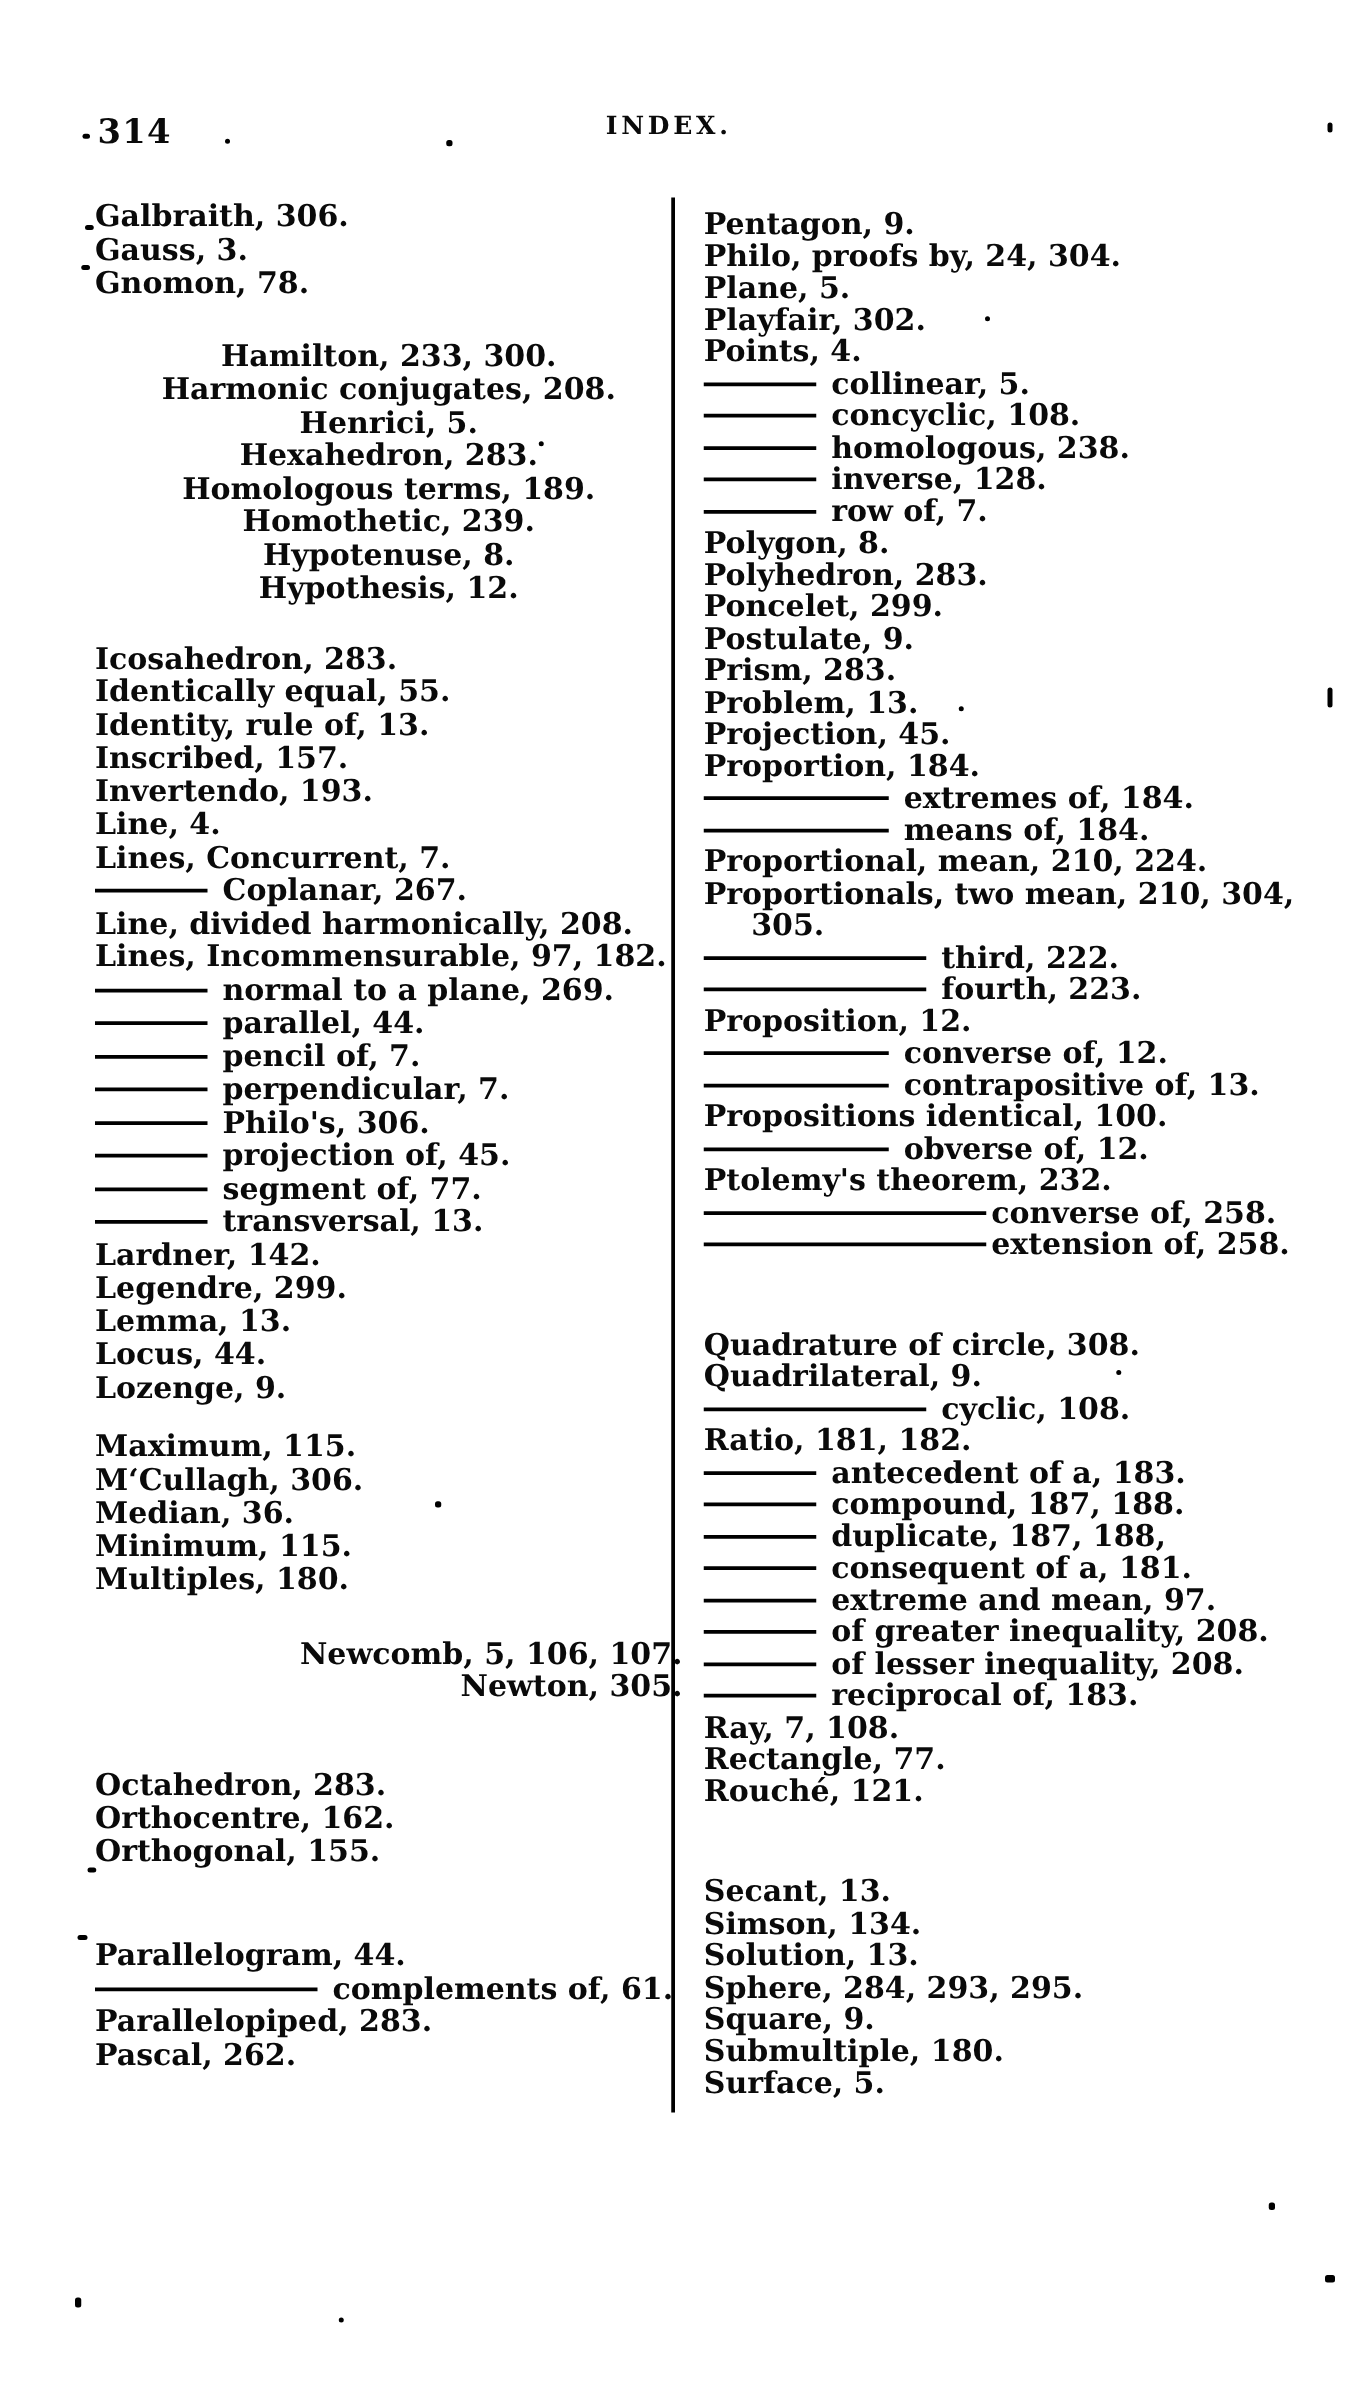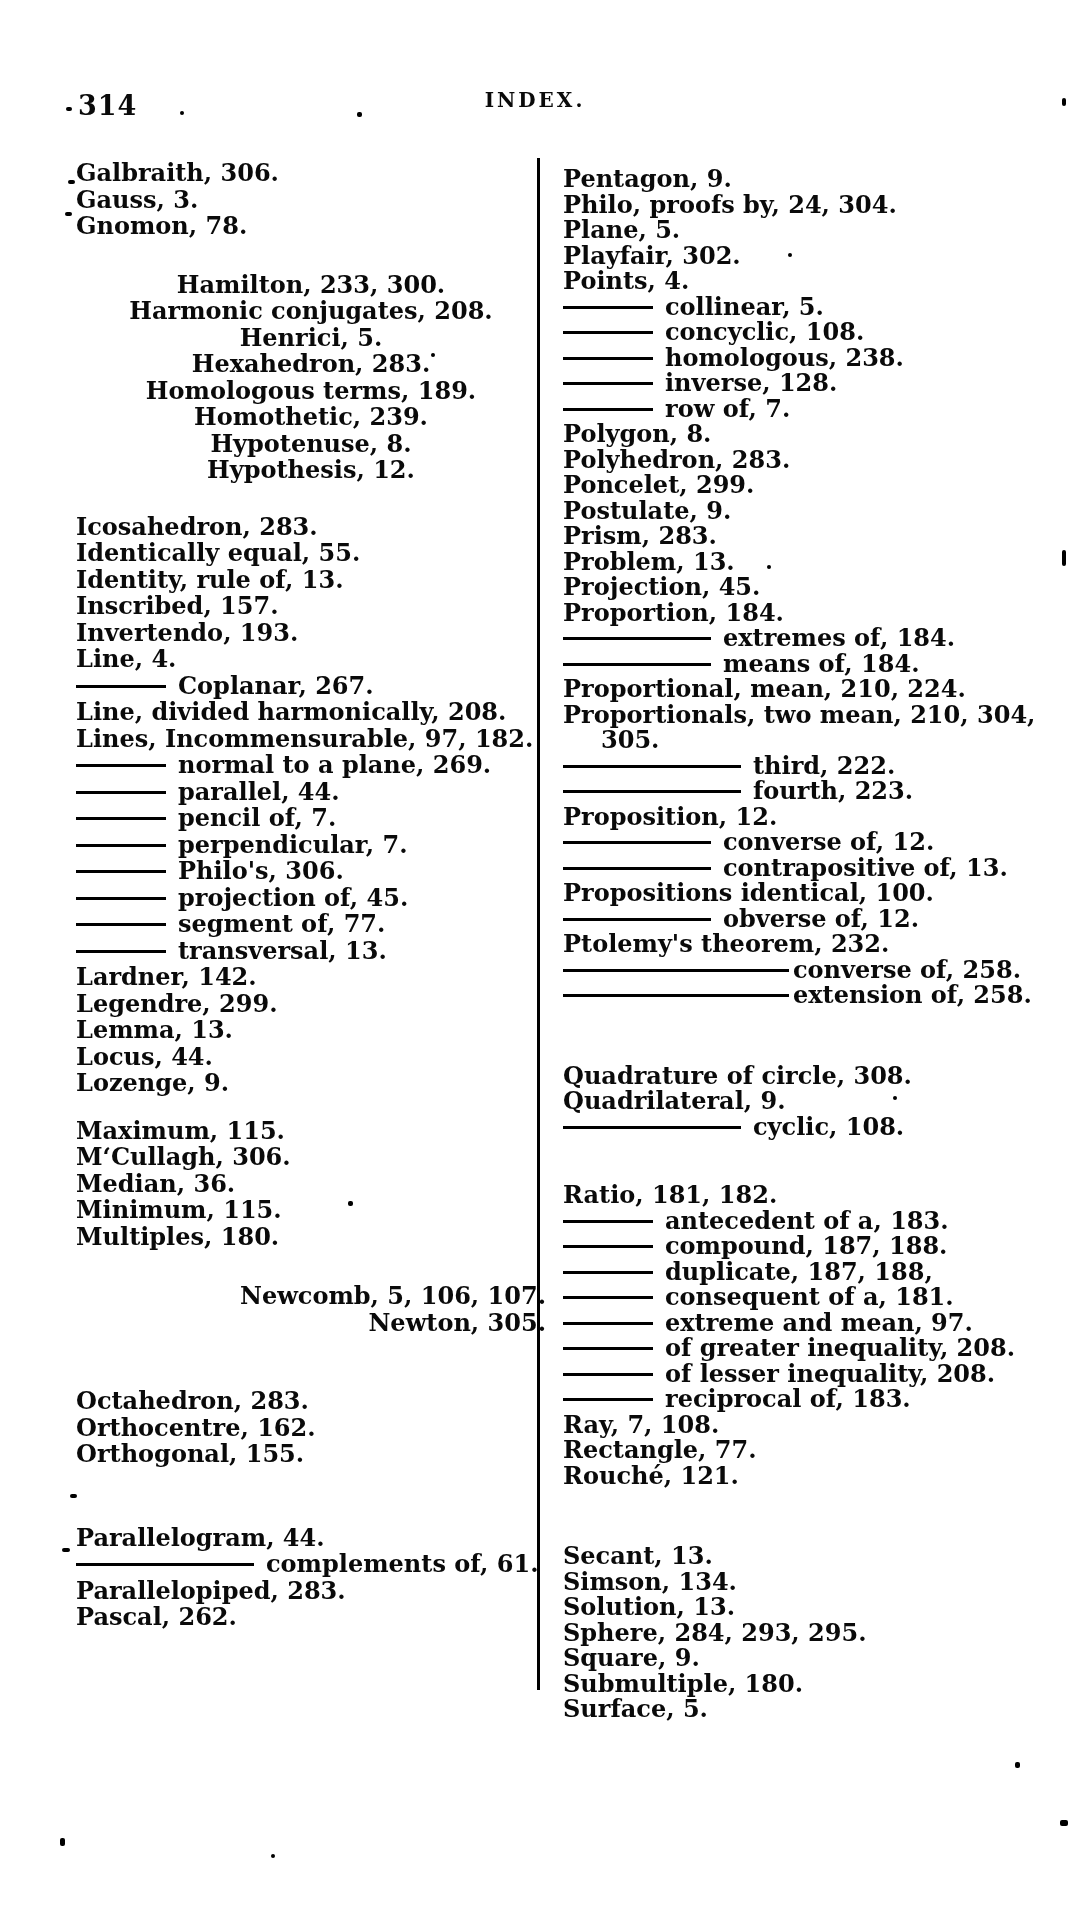--- a/index.html
+++ b/index.html
@@ -35,21 +35,21 @@
   .d-xl{width:226px;margin-right:4px;}
   
   #col-left  .group:nth-child(2){margin-top:32px;text-align:center;}
   #col-left  .group:nth-child(3){margin-top:30px;}
   #col-left  .group:nth-child(4){}
   #col-left  .group:nth-child(5){margin-top:21px;}
   #col-left  .group:nth-child(6){margin-top:33px;text-align:right;}
   #col-left  .group:nth-child(7){margin-top:52px;}
   #col-left  .group:nth-child(8){margin-top:57px;}
   #col-right .group:nth-child(2){margin-top:55px;}
-  #col-right .group:nth-child(3){margin-top:43px;}
+  #col-right .group:nth-child(3){}
   #col-right .group:nth-child(4){margin-top:55px;}
   .divider{
     position:absolute;left:537px;top:158px;width:3px;height:1532px;
     background:#000;
   }
   .speck{position:absolute;background:#000;border-radius:2px;}
 </style>
 </head>
 <body>
 
@@ -76,20 +76,21 @@
     </div>
     <div class="group">
       <div class="entry"><span>Icosahedron, 283.</span></div>
       <div class="entry"><span>Identically equal, 55.</span></div>
       <div class="entry"><span>Identity, rule of, 13.</span></div>
       <div class="entry"><span>Inscribed, 157.</span></div>
       <div class="entry"><span>Invertendo, 193.</span></div>
     </div>
     <div class="group">
       <div class="entry"><span>Line, 4.</span></div>
+      <div class="entry"><span>Lines, Concurrent, 7.</span></div>
       <div class="entry"><span class="dash d-s"></span><span>Coplanar, 267.</span></div>
       <div class="entry"><span>Line, divided harmonically, 208.</span></div>
       <div class="entry"><span>Lines, Incommensurable, 97, 182.</span></div>
       <div class="entry"><span class="dash d-s"></span><span>normal to a plane, 269.</span></div>
       <div class="entry"><span class="dash d-s"></span><span>parallel, 44.</span></div>
       <div class="entry"><span class="dash d-s"></span><span>pencil of, 7.</span></div>
       <div class="entry"><span class="dash d-s"></span><span>perpendicular, 7.</span></div>
       <div class="entry"><span class="dash d-s"></span><span>Philo's, 306.</span></div>
       <div class="entry"><span class="dash d-s"></span><span>projection of, 45.</span></div>
       <div class="entry"><span class="dash d-s"></span><span>segment of, 77.</span></div>

